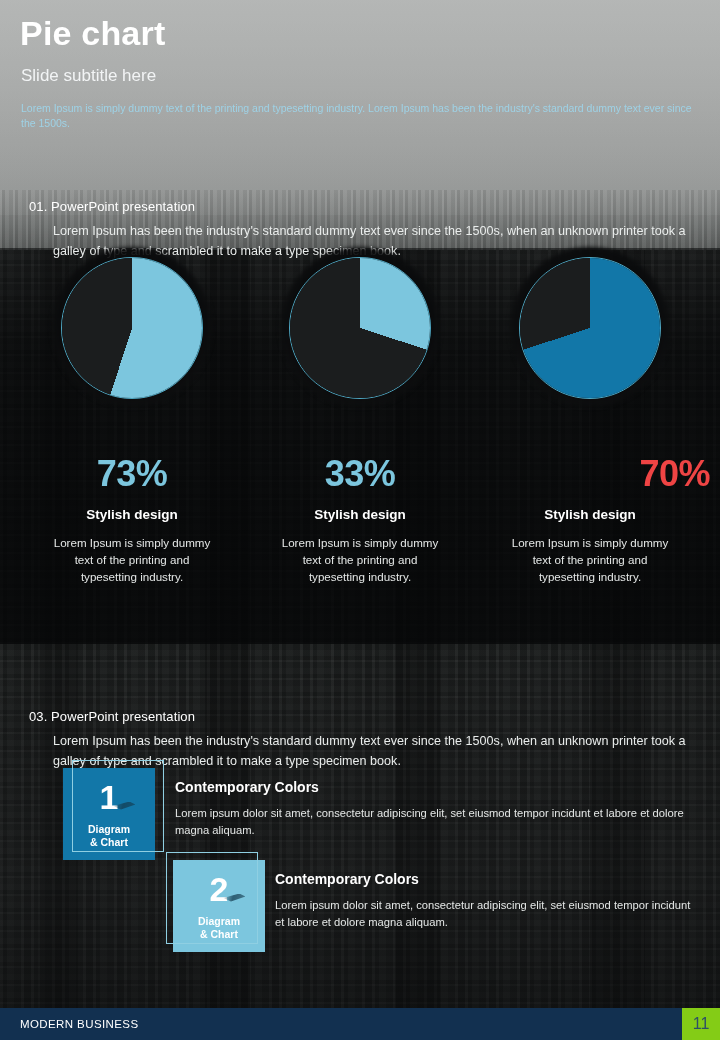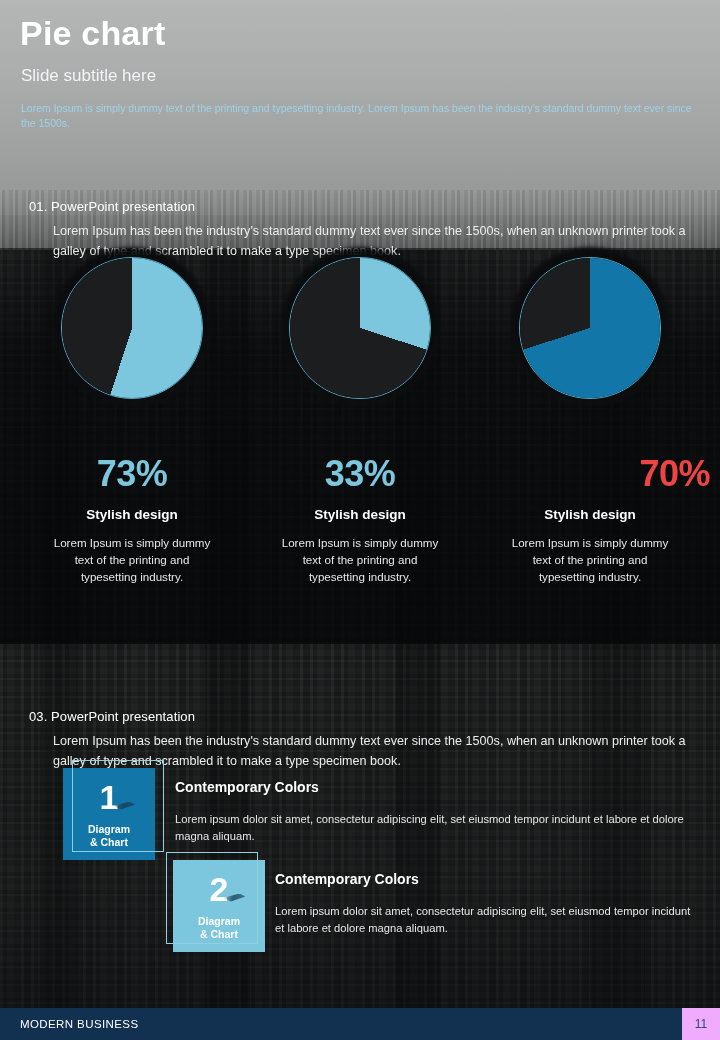--- a/index.html
+++ b/index.html
@@ -124,31 +124,31 @@
     display:flex; flex-direction:column; align-items:center; justify-content:center;
   }
   .num-digit { font-size:34px; font-weight:bold; color:#ffffff; line-height:1; position:relative; }
   .num-digit .swoosh {
     position:absolute; right:-17px; bottom:4px; width:22px; height:8px;
     background:linear-gradient(100deg, rgba(255,255,255,0) 0%, rgba(20,60,80,.75) 45%, rgba(18,52,70,.55) 100%);
     clip-path:polygon(0 55%, 72% 0, 100% 38%, 34% 100%);
   }
   .num-sub { margin-top:9px; font-size:10.5px; line-height:13px; font-weight:bold; color:#ffffff; text-align:center; }
   .num-title { font-size:14px; font-weight:bold; color:#ffffff; }
-  .num-text { margin-top:16px; font-size:11.2px; line-height:17px; color:#e4e7e6; }
+  .num-text { margin-top:10px; font-size:11.2px; line-height:17px; color:#e4e7e6; }
 
   
   .footer { position:absolute; left:0; bottom:0; width:720px; height:32px; background:#123050; }
   .footer-brand {
     position:absolute; left:20px; top:0; height:28px; line-height:32px;
     font-size:11.5px; color:#ffffff; letter-spacing:.4px;
   }
   .footer-page {
     position:absolute; right:0; top:0; width:38px; height:32px;
-    background:#f0abfc; color:#2d4f67; font-size:12px;
+    background:#84cc16; color:#2d4f67; font-size:16px;
     display:flex; align-items:center; justify-content:center;
   }
 </style>
 </head>
 <body>
 
 <div id="slide">
 
   <div class="bg-photo">
     <div class="bg-sky"></div>

